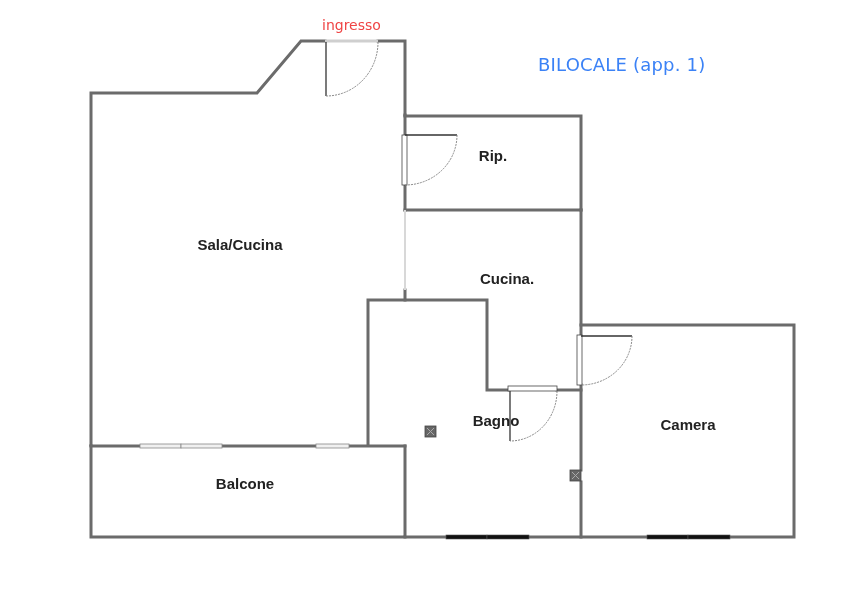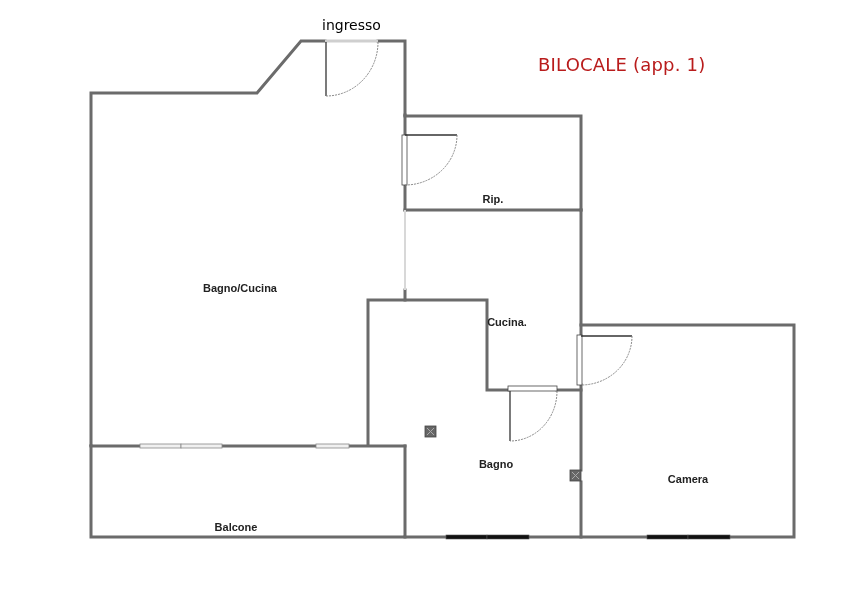--- a/index.html
+++ b/index.html
@@ -1,20 +1,20 @@
 <!DOCTYPE html>
 <html><head>
 <meta charset="utf-8">
 <style>
   html, body { margin:0; padding:0; background:#ffffff; }
   body { width:862px; height:608px; position:relative; overflow:hidden; font-family:"Liberation Sans", sans-serif; }
   #plan { position:absolute; left:0; top:0; }
-  .title { position:absolute; left:538px; top:54px; font-family:"DejaVu Sans", sans-serif; font-size:18px; color:#b91c1c; letter-spacing:0.2px; }
-  .entry-label { position:absolute; left:322px; top:17px; font-family:"DejaVu Sans", sans-serif; font-size:14px; color:#000000; }
-  .room-label { position:absolute; font-family:"Liberation Sans", sans-serif; font-weight:bold; font-size:11px; color:#222; transform:translate(-50%,-50%); white-space:nowrap;margin-top:44px; }
+  .title { position:absolute; left:538px; top:54px; font-family:"DejaVu Sans", sans-serif; font-size:18px; color:#3b82f6; letter-spacing:0.2px; }
+  .entry-label { position:absolute; left:322px; top:17px; font-family:"DejaVu Sans", sans-serif; font-size:14px; color:#ef4444; }
+  .room-label { position:absolute; font-family:"Liberation Sans", sans-serif; font-weight:bold; font-size:15px; color:#222; transform:translate(-50%,-50%); white-space:nowrap; }
 </style>
 </head>
 <body>
 
 <svg id="plan" width="862" height="608" viewBox="0 0 862 608" xmlns="http://www.w3.org/2000/svg">
   <g fill="none" stroke="#6b6b6b" stroke-width="3" stroke-linecap="square">
 
     <polyline points="91,445 91,93 257,93 301,41 325,41"></polyline>
     <polyline points="378,41 405,41 405,115"></polyline>
 
@@ -92,18 +92,18 @@
   </g>
   <g>
     <rect x="570" y="470" width="11" height="11" fill="#666" stroke="#444" stroke-width="0.8"></rect>
     <path d="M572,472 L579,479 M579,472 L572,479" stroke="#aaa" stroke-width="1"></path>
   </g>
 </svg>
 
 <div class="entry-label">ingresso</div>
 <div class="title">BILOCALE (app. 1)</div>
 
-<div class="room-label" style="left:240px; top:244px;">Bagno/Cucina</div>
+<div class="room-label" style="left:240px; top:244px;">Sala/Cucina</div>
 <div class="room-label" style="left:493px; top:155px;">Rip.</div>
 <div class="room-label" style="left:507px; top:278px;">Cucina.</div>
 <div class="room-label" style="left:496px; top:420px;">Bagno</div>
-<div class="room-label" style="left:688px; top:435px;">Camera</div>
-<div class="room-label" style="left:236px; top:483px;text-align:center;">Balcone</div>
+<div class="room-label" style="left:688px; top:424px;">Camera</div>
+<div class="room-label" style="left:245px; top:483px;text-align:center;">Balcone</div>
 
 </body></html>

